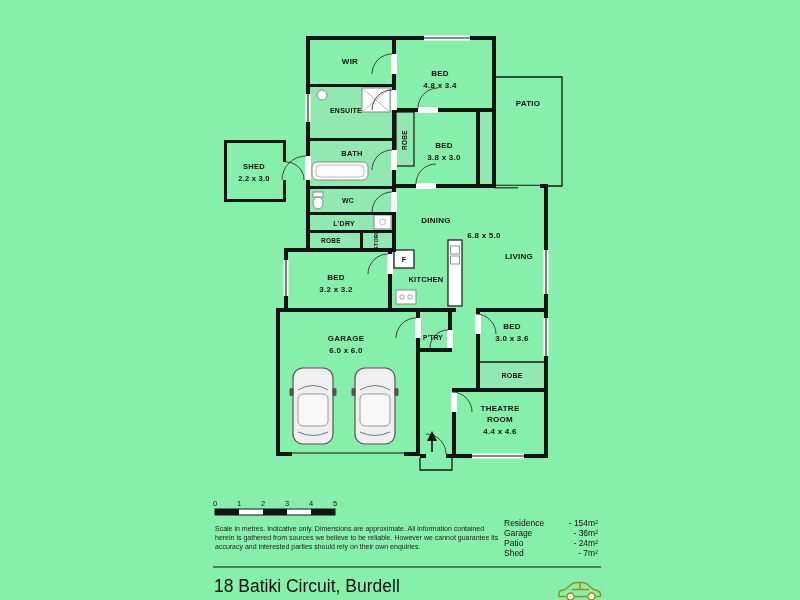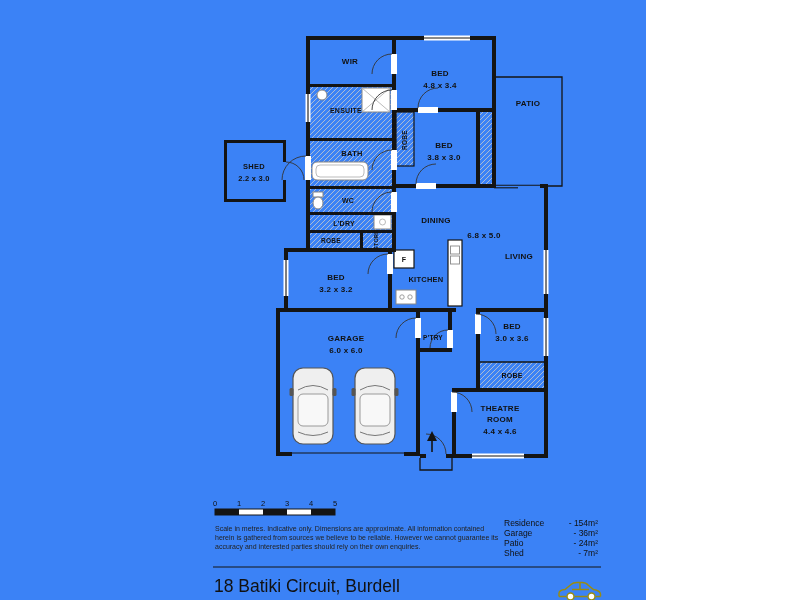--- a/index.html
+++ b/index.html
@@ -1,16 +1,16 @@
 <!DOCTYPE html>
 <html><head>
 <meta charset="utf-8">
 <style>
   html,body{margin:0;padding:0;background:#fff;}
-  .page{width:646px;height:600px;position:relative;background:#3b82f6;overflow:hidden;}
+  .page{width:800px;height:600px;position:relative;background:#86efac;overflow:hidden;}
   svg{display:block;}
   text{font-family:"Liberation Sans","DejaVu Sans",sans-serif;fill:#111;}
   .b{font-weight:bold;letter-spacing:.25px;}
   .ctr{text-anchor:middle;}
   .end{text-anchor:end;}
   .wall{fill:#141414;}
   .gap{fill:#ffffff;}
   .thin{fill:none;stroke:#141414;stroke-width:1.3;}
   .win{stroke:#141414;stroke-width:1.1;}
   .arc{fill:none;stroke:#333;stroke-width:.9;}

